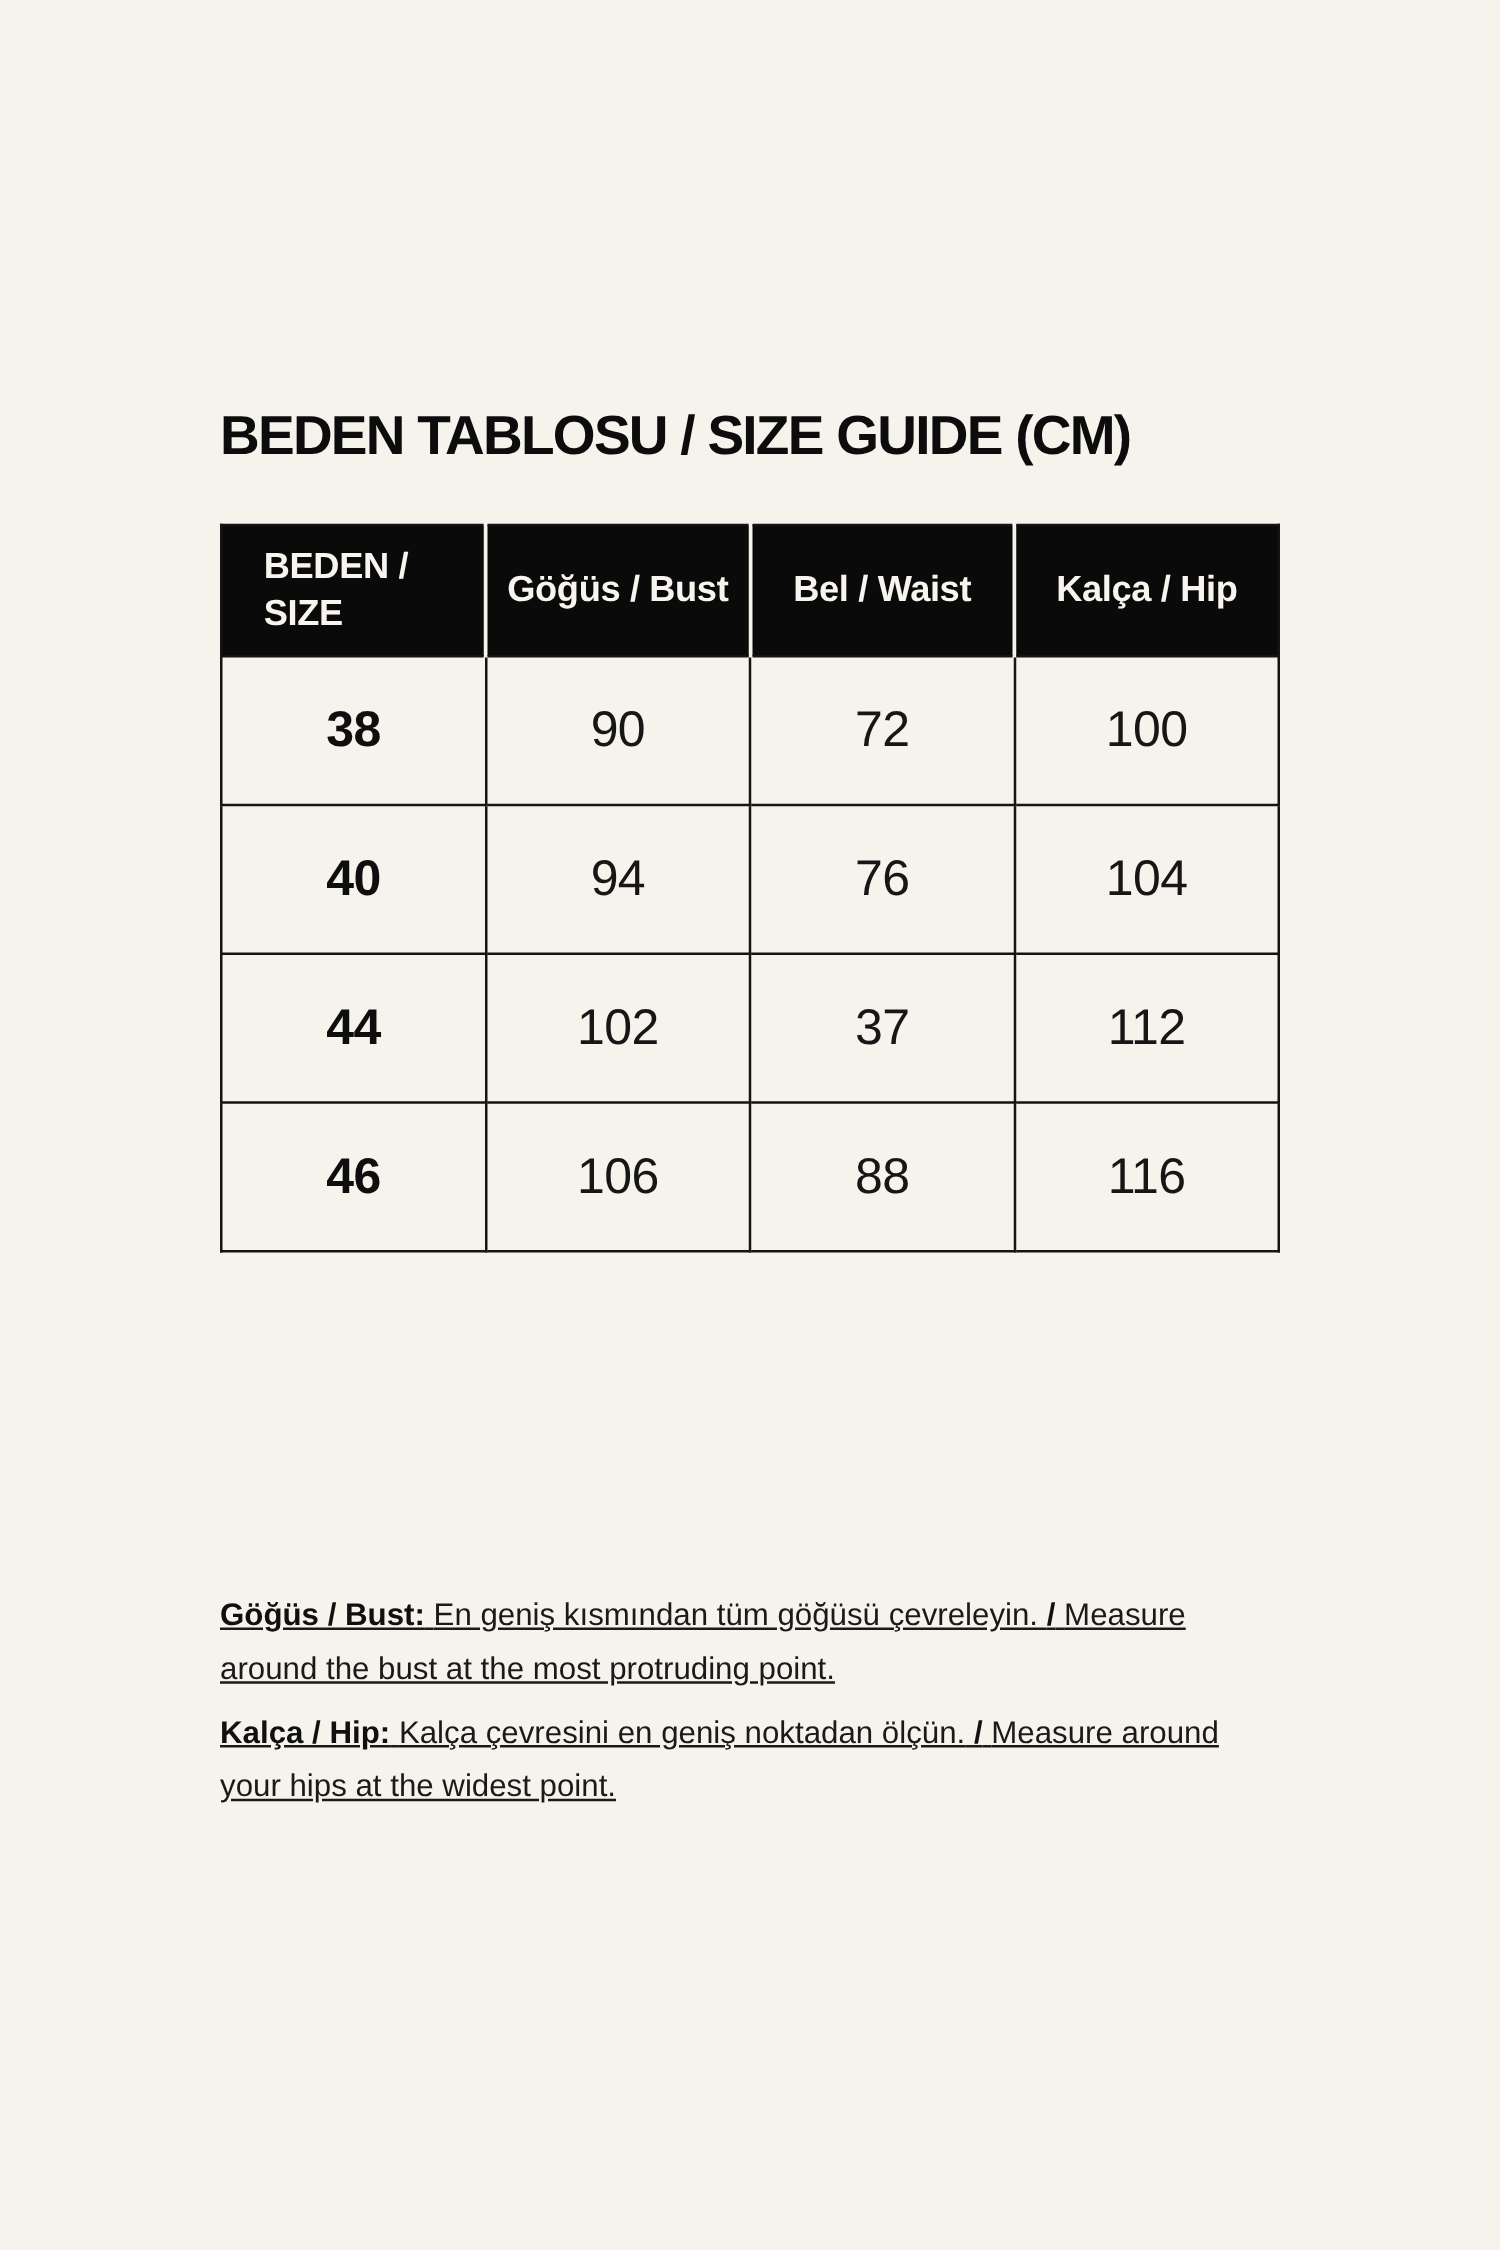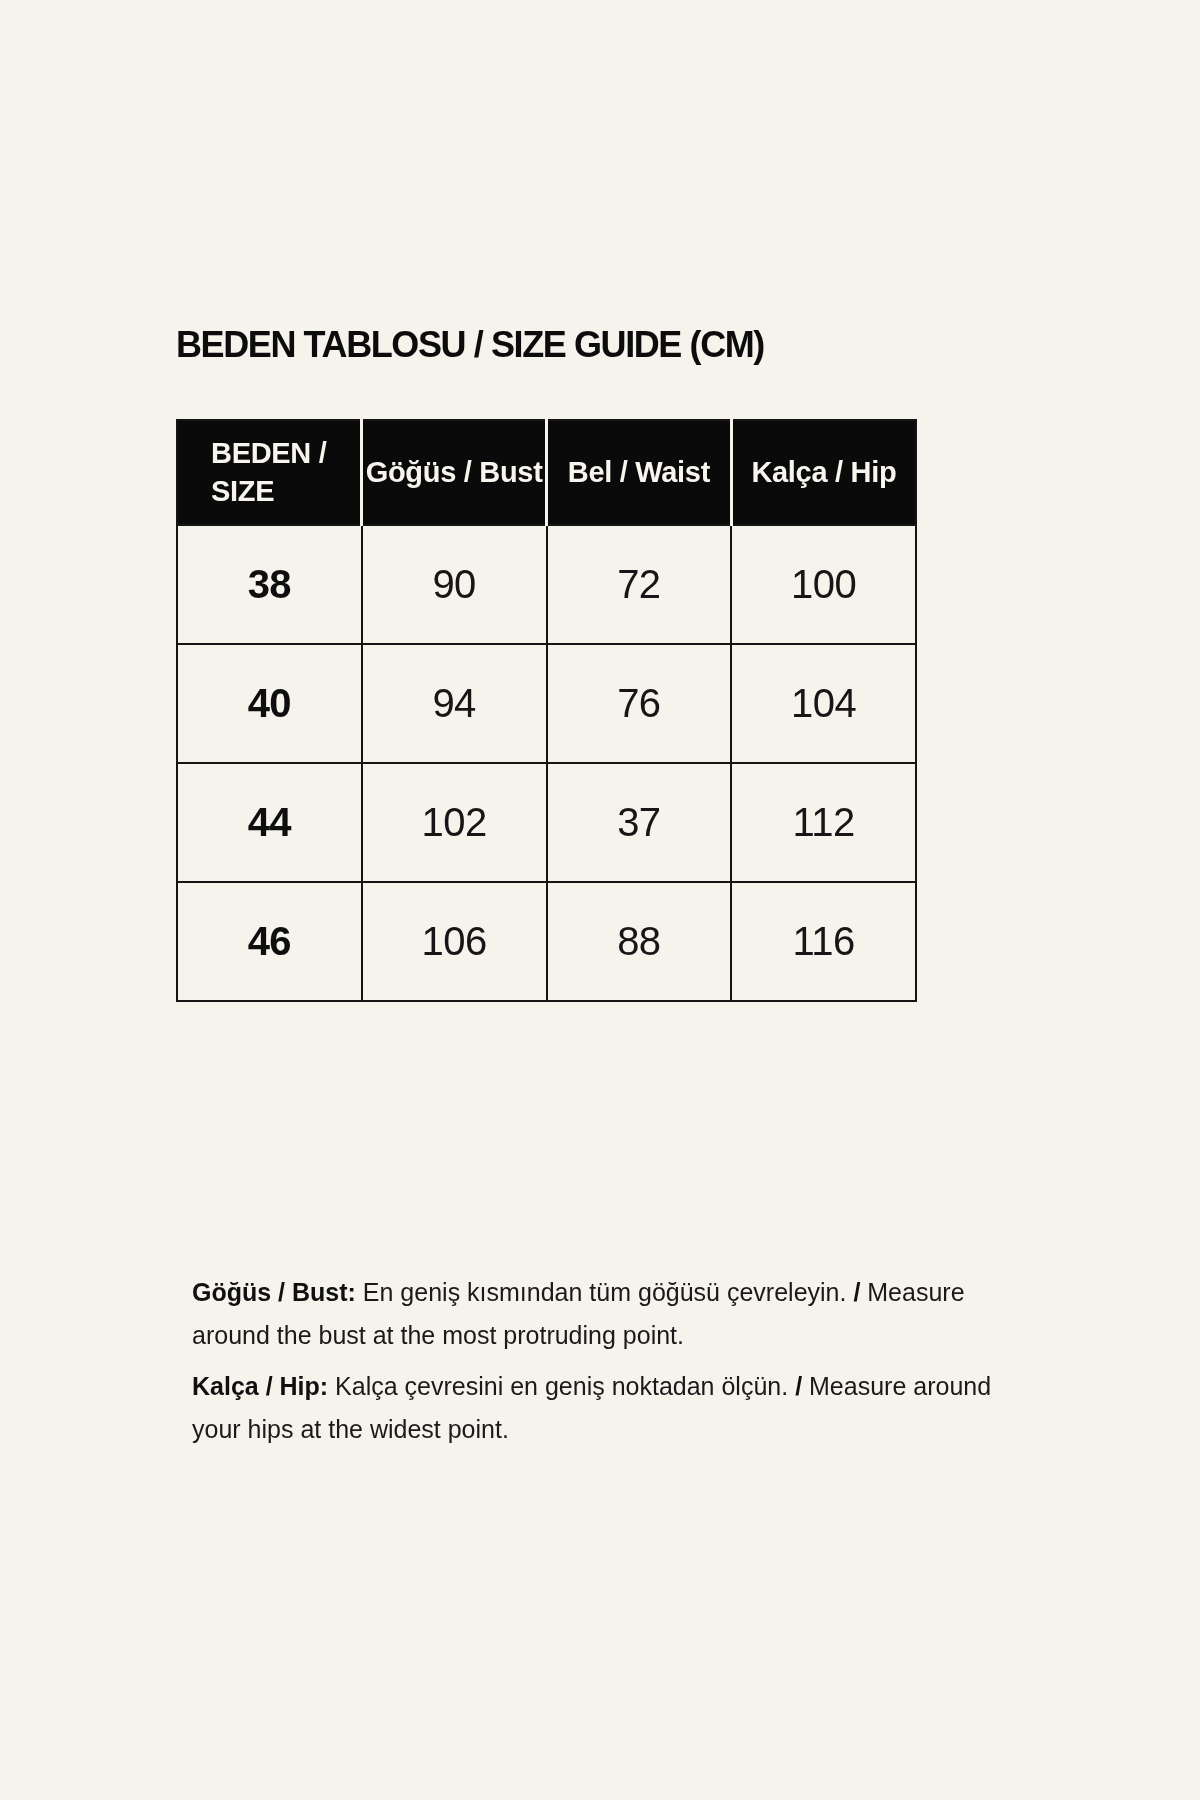--- a/index.html
+++ b/index.html
@@ -12,25 +12,25 @@
   html,body{margin:0;padding:0;}
   body{
     width:1200px;height:1800px;position:relative;overflow:hidden;
     background:var(--page-bg);
     font-family:"Liberation Sans", sans-serif;
     color:var(--text);
     -webkit-font-smoothing:antialiased;
   }
   .page-title{
     position:absolute;left:176px;top:324px;margin:0;
-    font-size:36px;line-height:1.15;font-weight:700;letter-spacing:-1.4px;
+    font-size:44px;line-height:1.15;font-weight:700;letter-spacing:-1.4px;
     color:#0C0C0C;white-space:nowrap;
   }
   table.size-table{
-    position:absolute;left:176px;top:419px;width:741px;
+    position:absolute;left:176px;top:419px;width:848px;
     border-collapse:collapse;table-layout:fixed;
     border:2px solid var(--line);
   }
   table.size-table th{
     width:25%;height:105px;box-sizing:border-box;
     background:var(--header-bg);color:var(--header-fg);
     font-size:29px;font-weight:700;letter-spacing:-0.3px;line-height:1.3;
     text-align:center;vertical-align:middle;white-space:nowrap;
     border-right:3px solid var(--page-bg);
   }
@@ -43,21 +43,21 @@
     border:2px solid var(--line);
     text-align:center;vertical-align:middle;
     font-size:40px;letter-spacing:-0.5px;color:#161616;
     background:var(--page-bg);
   }
   table.size-table td.size-cell{font-weight:700;color:#0E0E0E;}
   .notes{
     position:absolute;left:176px;top:1271px;width:842px;
     font-size:25px;line-height:43px;color:var(--text);
   }
-  .notes p{margin:0 0 8px 16px;}
+  .notes p{margin:0 0 8px 0;text-decoration:underline;}
   .notes strong{font-weight:700;color:#101010;}
 </style>
 </head>
 <body>
 
 <h1 class="page-title">BEDEN TABLOSU / SIZE GUIDE (CM)</h1>
 
 <table class="size-table">
   <thead>
     <tr>

